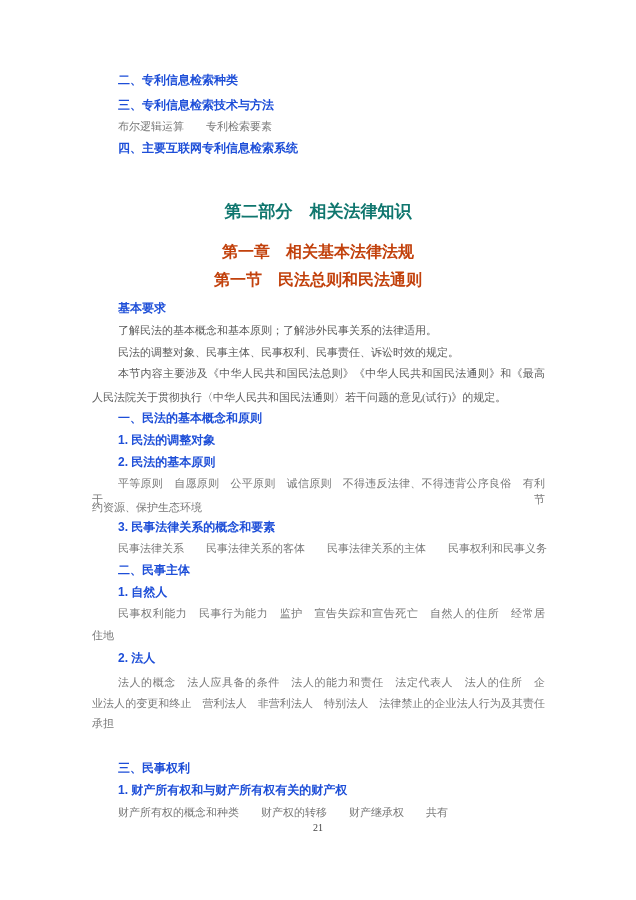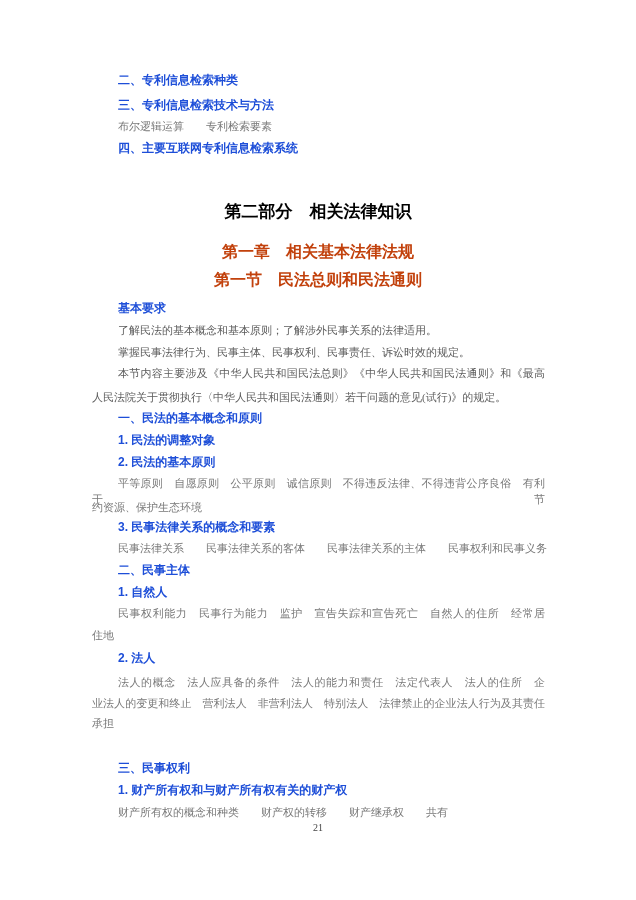--- a/index.html
+++ b/index.html
@@ -43,21 +43,21 @@
     position: absolute;
     left: 0;
     width: 636px;
     text-align: center;
     white-space: nowrap;
   }
   .t1 {
     font-family: "Liberation Sans", sans-serif;
     font-weight: bold;
     font-size: 17px;
-    color: #000000;
+    color: #0f766e;
   }
   .t2 {
     font-family: "Liberation Sans", sans-serif;
     font-weight: bold;
     font-size: 16px;
     color: #c2410c;
   }
   .pgnum {
     font-size: 10px;
     color: #454545;
@@ -72,21 +72,21 @@
   <div class="ln ind h" style="top:97px">三、专利信息检索技术与方法</div>
   <div class="ln ind h" style="top:140px">四、主要互联网专利信息检索系统</div>
   <div class="ln ind k" style="top:118px">布尔逻辑运算　　专利检索要素</div>
 
   <div class="ctr t1" style="top:200px">第二部分　相关法律知识</div>
   <div class="ctr t2" style="top:242px">第一章　相关基本法律法规</div>
   <div class="ctr t2" style="top:270px">第一节　民法总则和民法通则</div>
 
   <div class="ln ind h" style="top:300px">基本要求</div>
   <div class="ln ind b" style="top:322px">了解民法的基本概念和基本原则；了解涉外民事关系的法律适用。</div>
-  <div class="ln ind b" style="top:344px">掌握民事法律行为、民事主体、民事权利、民事责任、诉讼时效的规定。</div>
+  <div class="ln ind b" style="top:344px">民法的调整对象、民事主体、民事权利、民事责任、诉讼时效的规定。</div>
   <div class="ln ind b fill" style="top:365px">本节内容主要涉及《中华人民共和国民法总则》《中华人民共和国民法通则》和《最高</div>
   <div class="ln b" style="top:389px">人民法院关于贯彻执行〈中华人民共和国民法通则〉若干问题的意见(试行)》的规定。</div>
   <div class="ln ind h" style="top:410px">一、民法的基本概念和原则</div>
   <div class="ln ind h" style="top:432px">1. 民法的调整对象</div>
   <div class="ln ind h" style="top:454px">2. 民法的基本原则</div>
   <div class="ln ind k fill" style="top:475px">平等原则　自愿原则　公平原则　诚信原则　不得违反法律、不得违背公序良俗　有利于节</div>
   <div class="ln k" style="top:499px">约资源、保护生态环境</div>
   <div class="ln ind h" style="top:519px">3. 民事法律关系的概念和要素</div>
   <div class="ln ind k" style="top:540px">民事法律关系　　民事法律关系的客体　　民事法律关系的主体　　民事权利和民事义务</div>
   <div class="ln ind h" style="top:562px">二、民事主体</div>

